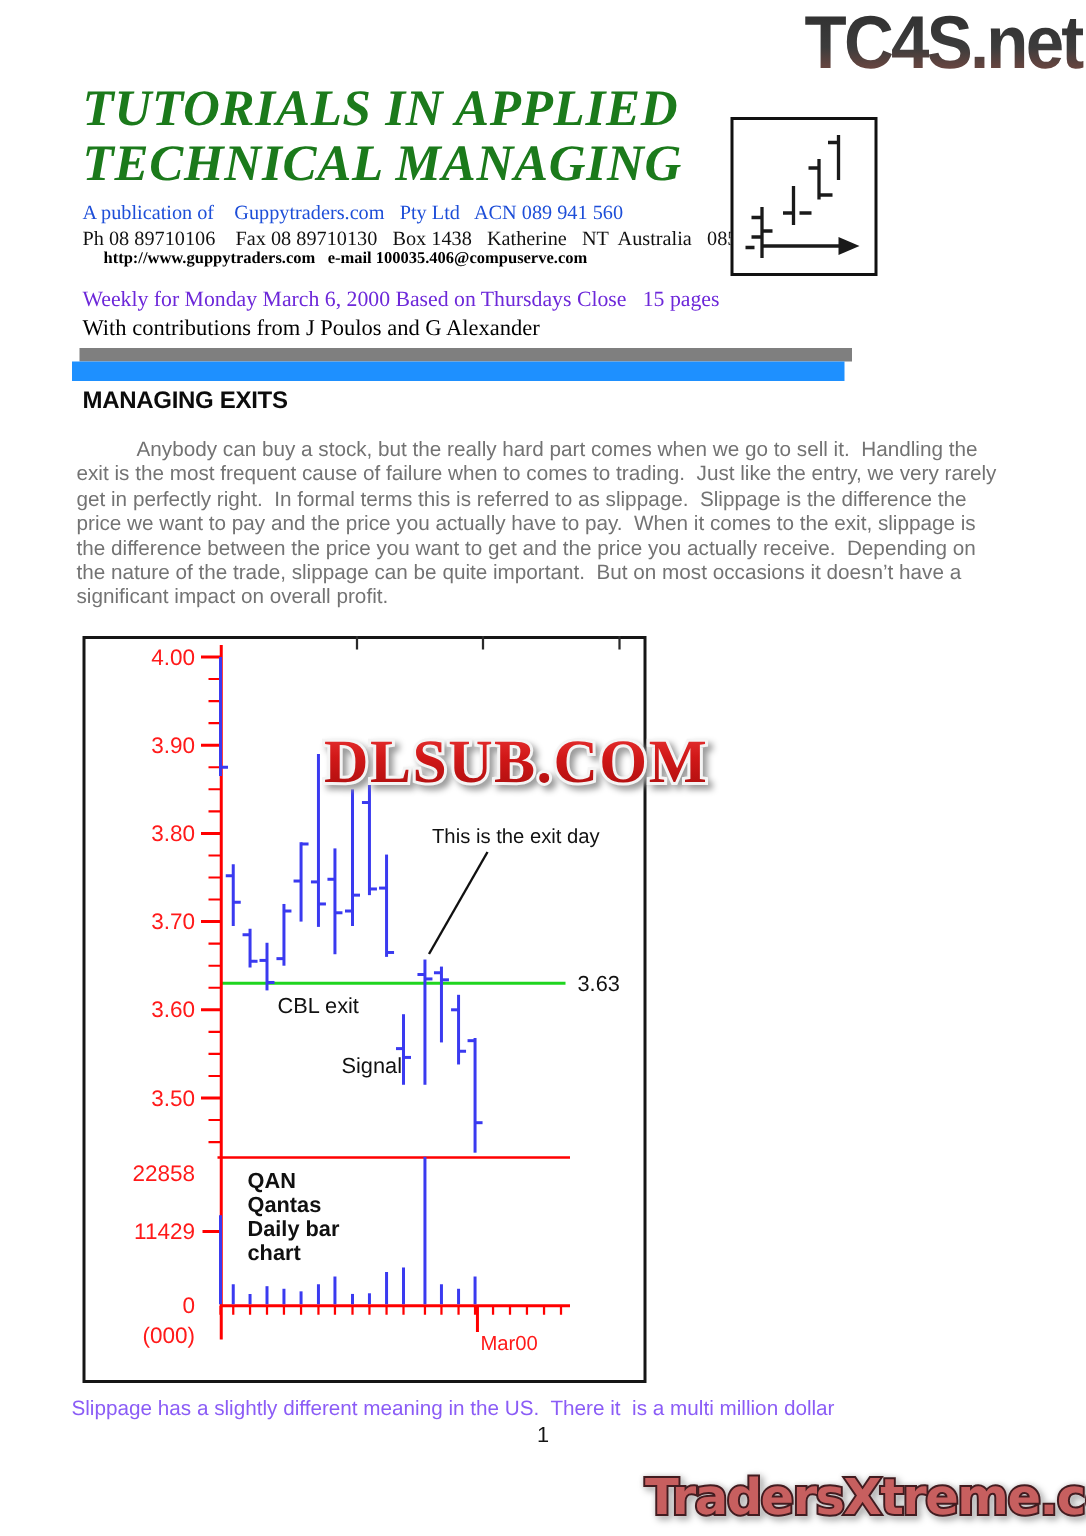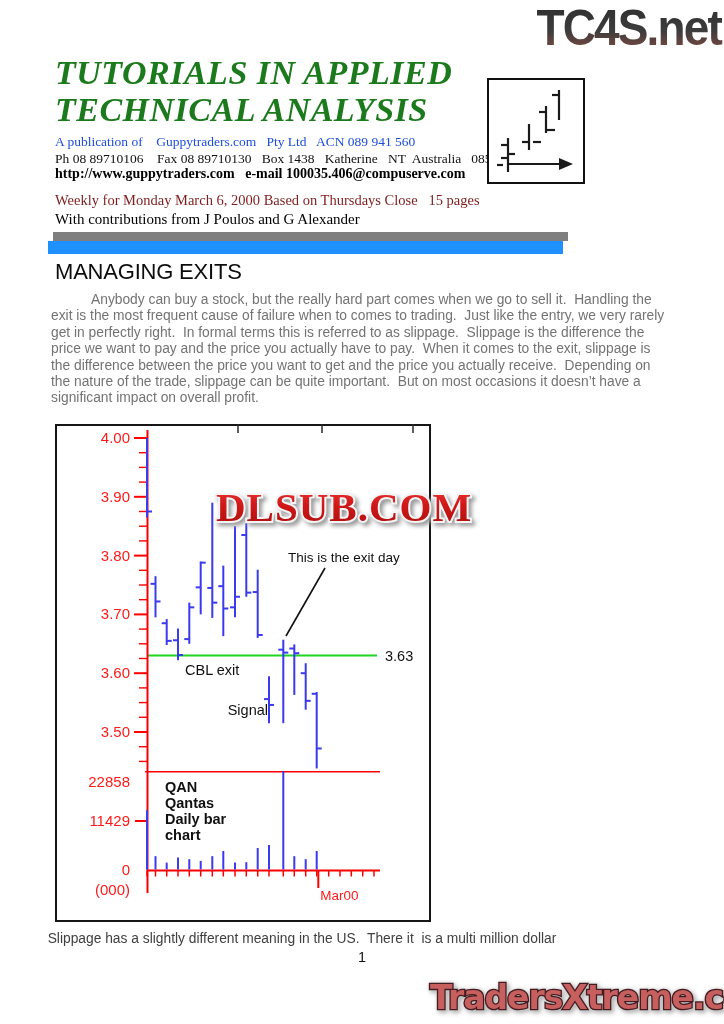--- a/index.html
+++ b/index.html
@@ -4,32 +4,32 @@
 <style>
   html,body{margin:0;padding:0;}
   body{width:724px;height:1024px;position:relative;background:#ffffff;overflow:hidden;
        font-family:"Liberation Sans",sans-serif;}
   .abs{position:absolute;}
   .serif{font-family:"Liberation Serif",serif;}
   .pre{white-space:pre-wrap;}
   #title{left:55px;top:54px;color:#1b7a1b;font-weight:bold;font-size:34px;line-height:37px;letter-spacing:.5px;font-style:italic;}
   #pubLine{left:55px;top:134px;color:#1d4ed8;font-size:13.5px;}
   #contactLine{left:55px;top:151px;color:#111;font-size:13.5px;}
-  #webLine{left:55px;top:166px;color:#000;font-size:14px;font-weight:bold;}
-  #issueLine{left:55px;top:192px;color:#7f1d1d;font-size:14.5px;}
+  #webLine{left:69px;top:166px;color:#000;font-size:11px;font-weight:bold;}
+  #issueLine{left:55px;top:192px;color:#6d28d9;font-size:14.5px;}
   #contribLine{left:55px;top:211px;color:#000;font-size:15px;}
   #logoBox{left:487px;top:78px;width:94px;height:102px;border:2px solid #111;background:#fff;}
   #divShadow{left:53px;top:232px;width:515px;height:9px;background:#7f7f7f;}
   #divBlue{left:48px;top:241px;width:515px;height:13px;background:#1e90ff;}
-  #heading{left:55px;top:259px;font-size:22px;font-weight:normal;color:#0c0c0c;letter-spacing:-.2px;}
+  #heading{left:55px;top:259px;font-size:16px;font-weight:bold;color:#0c0c0c;letter-spacing:-.2px;}
   #para{left:51px;top:292px;width:620px;font-size:13.8px;line-height:16.4px;color:#737373;text-indent:40px;}
   #chartBorder{left:55px;top:424px;width:376px;height:498px;border:2px solid #161616;box-sizing:border-box;background:#fff;}
   #chartSvg{left:55px;top:424px;}
   #dlsub{left:210px;top:479px;}
-  #footLine{left:0;top:931px;width:604px;text-align:center;font-size:13.8px;color:#404040;}
+  #footLine{left:0;top:931px;width:604px;text-align:center;font-size:13.8px;color:#8b5cf6;}
   #pageNum{left:0;top:949px;width:724px;text-align:center;font-size:14.5px;color:#141414;}
   #txw{left:424px;top:973px;}
   #brand{right:1px;top:1px;}
 </style>
 </head>
 <body>
 
 <svg id="brand" class="abs" width="196" height="58">
   <defs>
     <linearGradient id="tcgrad" x1="0" y1="0" x2="0" y2="1">
@@ -39,21 +39,21 @@
       <stop offset="100%" stop-color="#8a544c"></stop>
     </linearGradient>
   </defs>
   <g transform="translate(194,44) scale(0.92,1)">
     <text x="0" y="0" text-anchor="end" font-family="Liberation Sans, sans-serif" font-size="50" font-weight="bold" letter-spacing="-2" fill="url(#tcgrad)">TC4S.net</text>
   </g>
 </svg>
 
 <div id="title" class="abs serif">
   <div>TUTORIALS IN APPLIED</div>
-  <div>TECHNICAL ANALYSIS</div>
+  <div>TECHNICAL MANAGING</div>
 </div>
 <div id="pubLine" class="abs serif pre">A publication of    Guppytraders.com   Pty Ltd   ACN 089 941 560</div>
 <div id="contactLine" class="abs serif pre">Ph 08 89710106    Fax 08 89710130   Box 1438   Katherine   NT  Australia   0851</div>
 <div id="webLine" class="abs serif pre">http://www.guppytraders.com   e-mail 100035.406@compuserve.com</div>
 
 <div id="logoBox" class="abs">
   <svg width="94" height="102" viewBox="0 0 94 102">
     <g stroke="#1a1a1a" stroke-width="2.2" fill="none">
       <line x1="70" y1="10" x2="70" y2="40"></line>
         <line x1="63" y1="15" x2="70" y2="15"></line>

